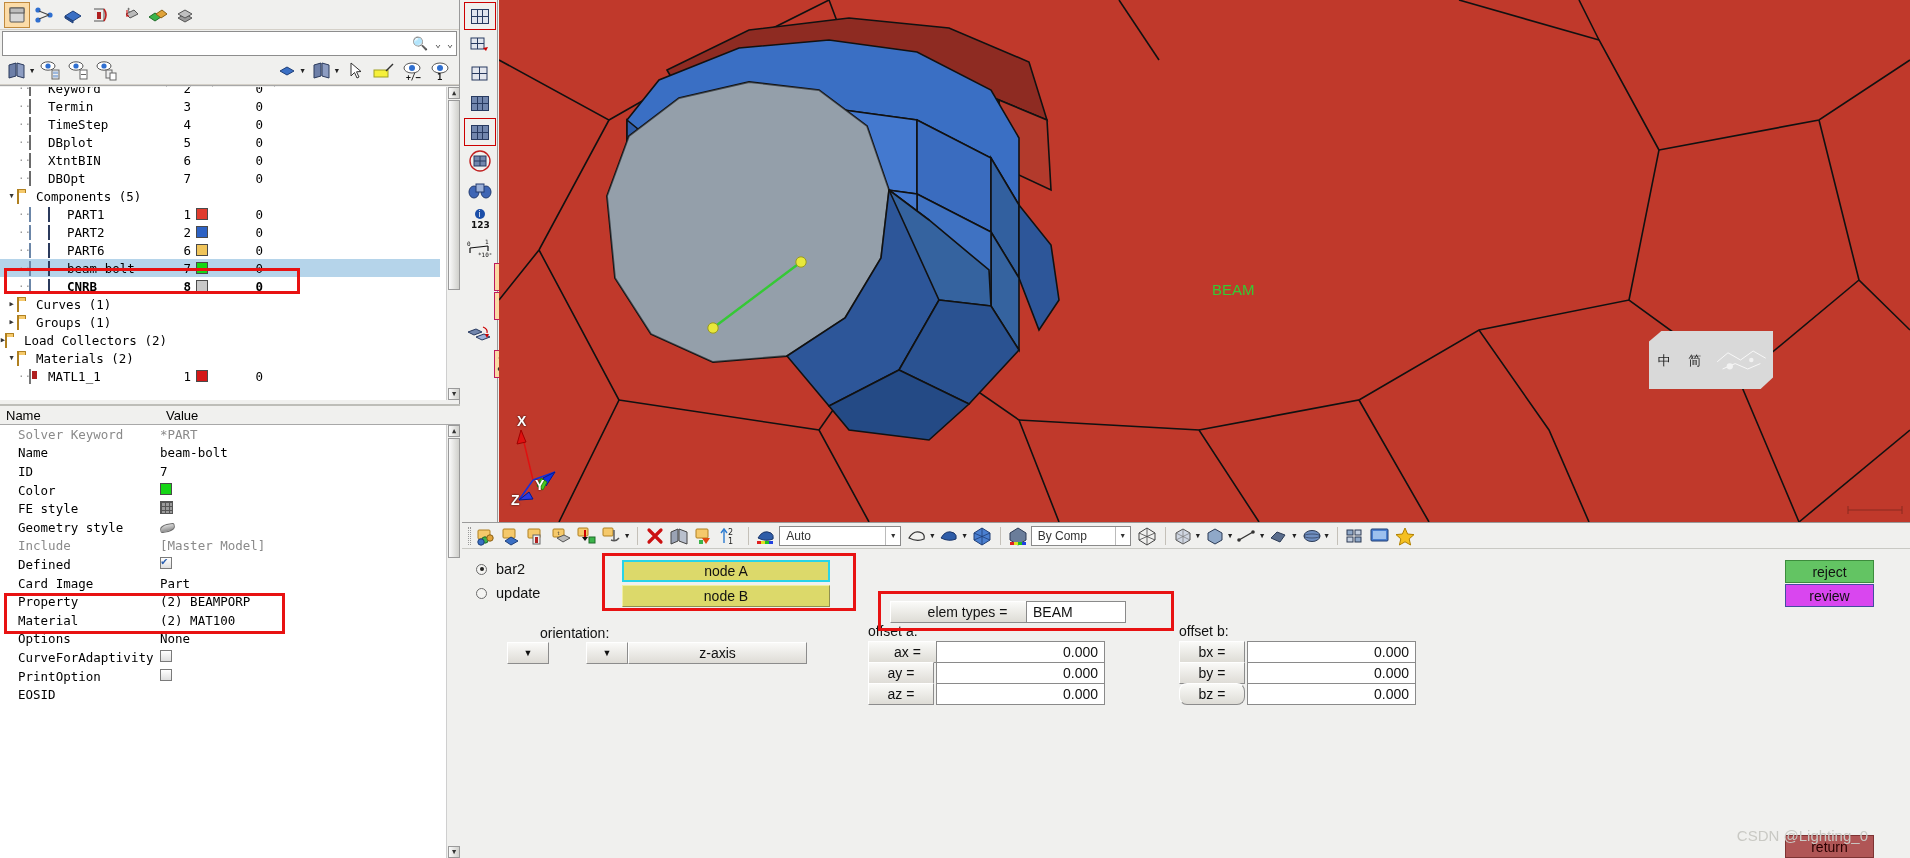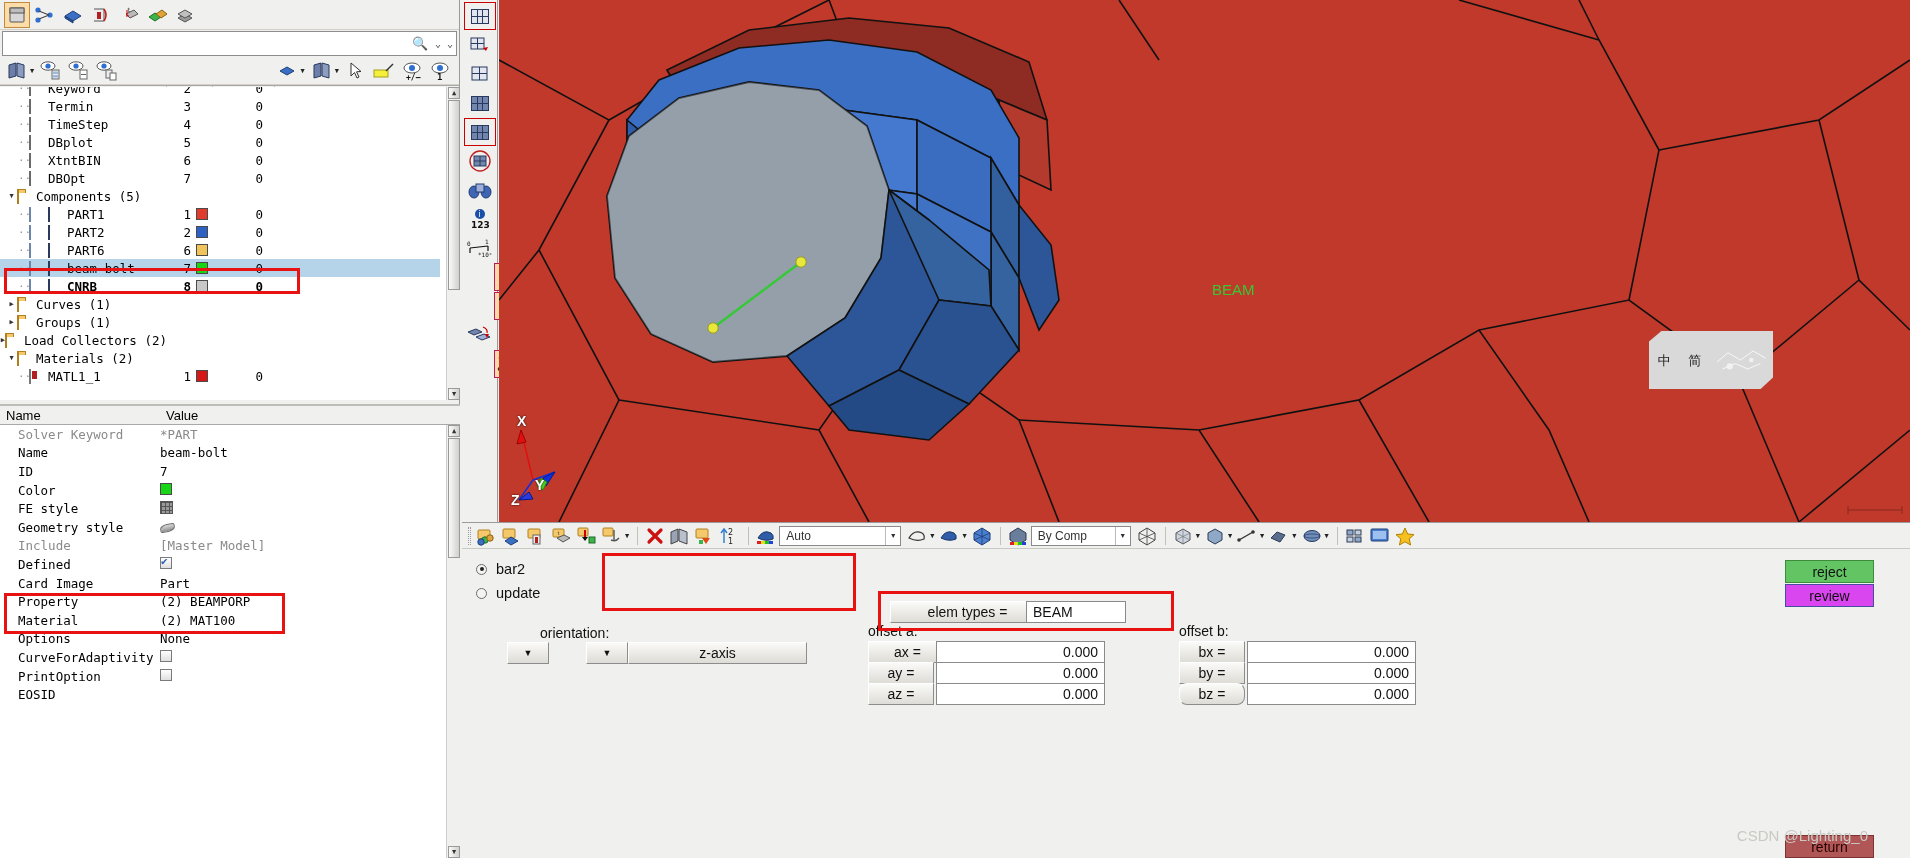--- a/index.html
+++ b/index.html
@@ -1238,20 +1238,24 @@
       <div class="radio-row">
         <span class="radio on"></span>
         <span>bar2</span>
       </div>
       <div class="radio-row">
         <span class="radio"></span>
         <span>update</span>
       </div>
     </div>
 
+    <div style="position:absolute; left:160px; top:11px;">
+      <div class="ybtn active">node A</div>
+      <div class="ybtn" style="margin-top:3px">node B</div>
+    </div>
 
     <div style="position:absolute; left:78px; top:76px;" class="caption">orientation:</div>
     <div class="dropbtn" style="position:absolute; left:45px; top:93px;">▼</div>
     <div class="dropbtn" style="position:absolute; left:124px; top:93px;">▼</div>
     <div class="gbtn" style="position:absolute; left:166px; top:93px; width:179px;">z-axis</div>
 
     <div class="gbtn" style="position:absolute; left:428px; top:52px; width:155px;">elem types =</div>
     <div class="tfield" style="position:absolute; left:564px; top:52px; width:100px;">BEAM</div>
 
     <div style="position:absolute; left:406px; top:74px;" class="caption">offset a:</div>

